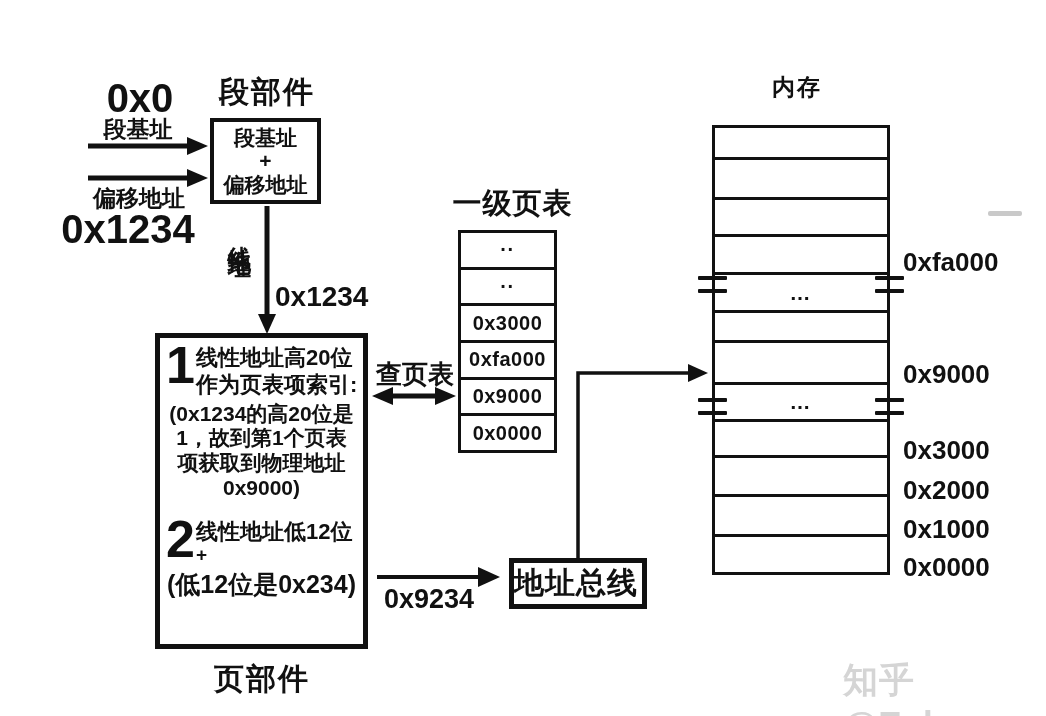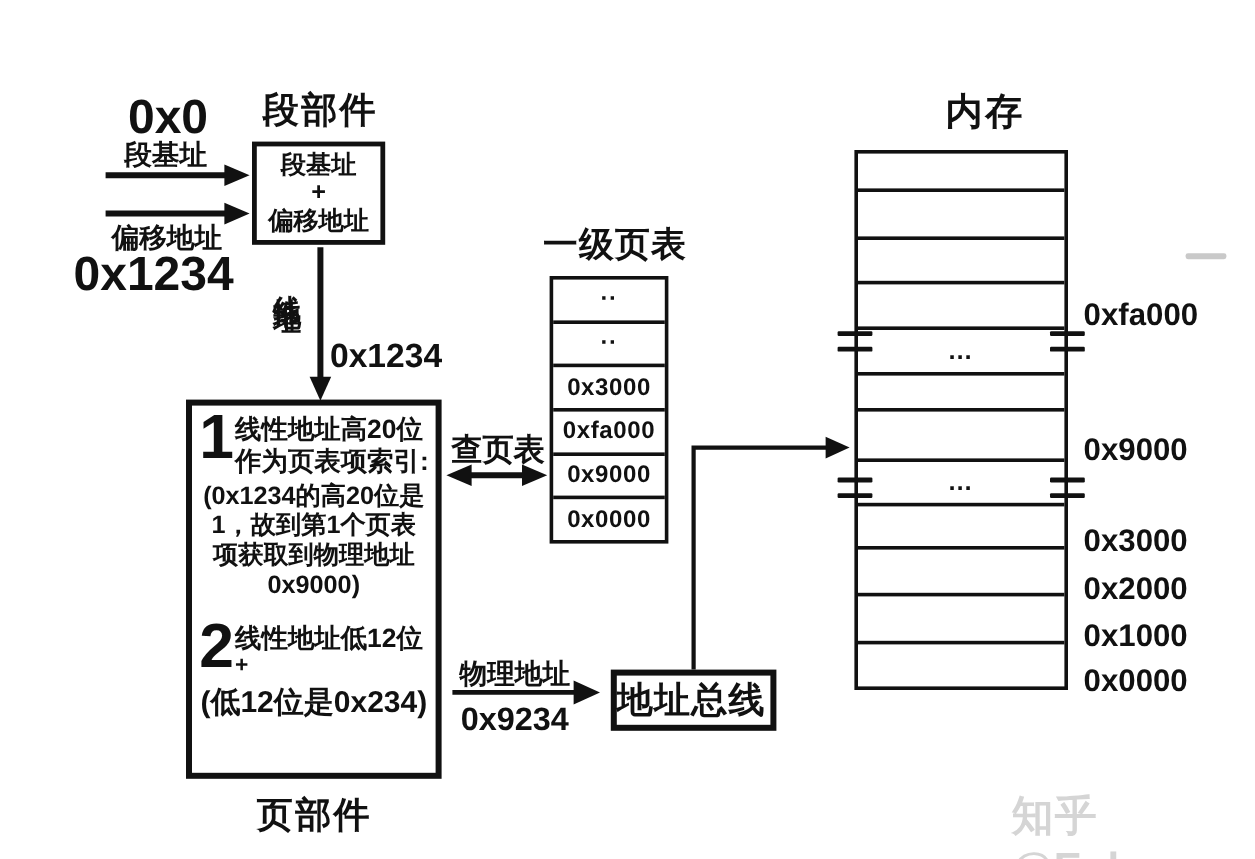--- a/index.html
+++ b/index.html
@@ -147,27 +147,26 @@
   <div class="abs ctr" style="left:445px;top:184px;width:135px;font-size:29px;letter-spacing:1px;">一级页表</div>
   <div class="abs ptable">
     <div class="row dots">··</div>
     <div class="row dots">··</div>
     <div class="row">0x3000</div>
     <div class="row">0xfa000</div>
     <div class="row">0x9000</div>
     <div class="row">0x0000</div>
   </div>
 
-  <div class="abs ctr t-label" style="left:375px;top:546px;width:108px;">物理地址</div>
   <div class="abs ctr" style="left:375px;top:584px;width:108px;font-size:27px;">0x9234</div>
   <div class="abs bus-box">
     <span>地址总线</span>
   </div>
 
-  <div class="abs ctr" style="left:776px;top:72px;width:90px;font-size:31px;letter-spacing:2px;">内存</div>
+  <div class="abs ctr" style="left:752px;top:72px;width:90px;font-size:23px;letter-spacing:2px;">内存</div>
   <div class="abs mem">
     <div class="mrow" style="height:32px;"></div>
     <div class="mrow" style="height:40px;"></div>
     <div class="mrow" style="height:37px;"></div>
     <div class="mrow" style="height:38px;"></div>
     <div class="mrow" style="height:38px;">…</div>
     <div class="mrow" style="height:30px;"></div>
     <div class="mrow" style="height:42px;"></div>
     <div class="mrow" style="height:37px;">…</div>
     <div class="mrow" style="height:36px;"></div>

